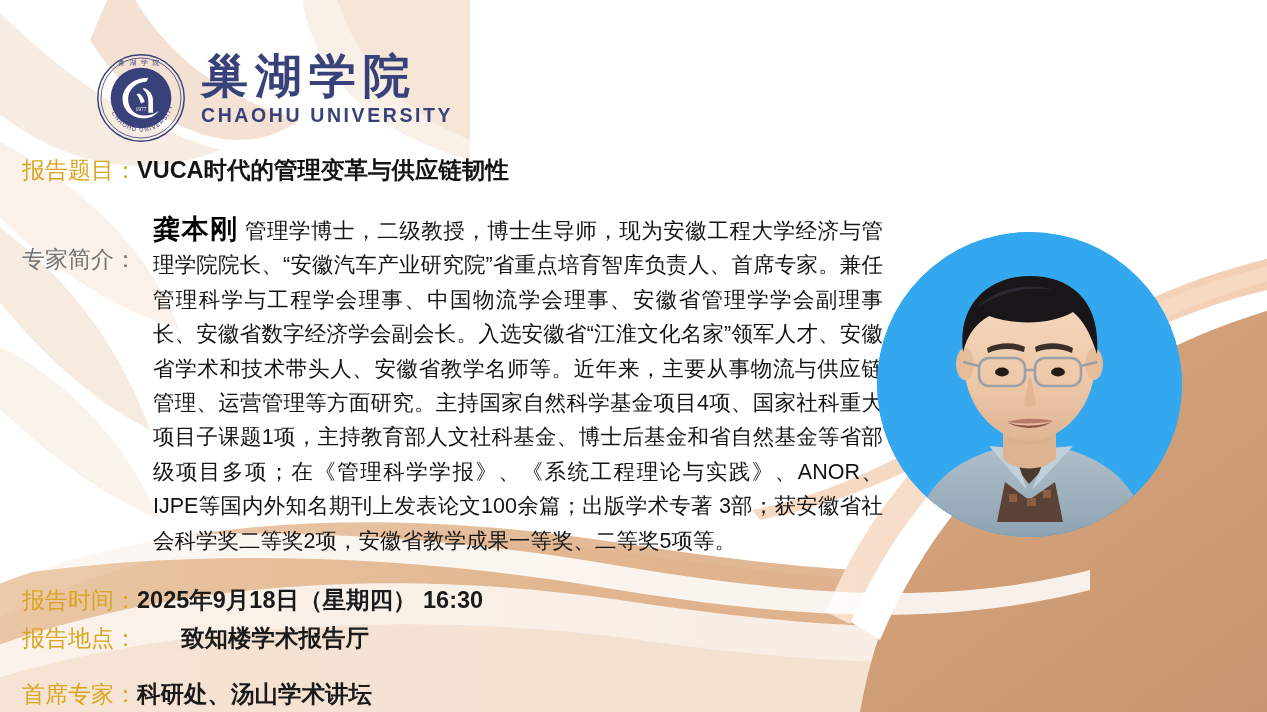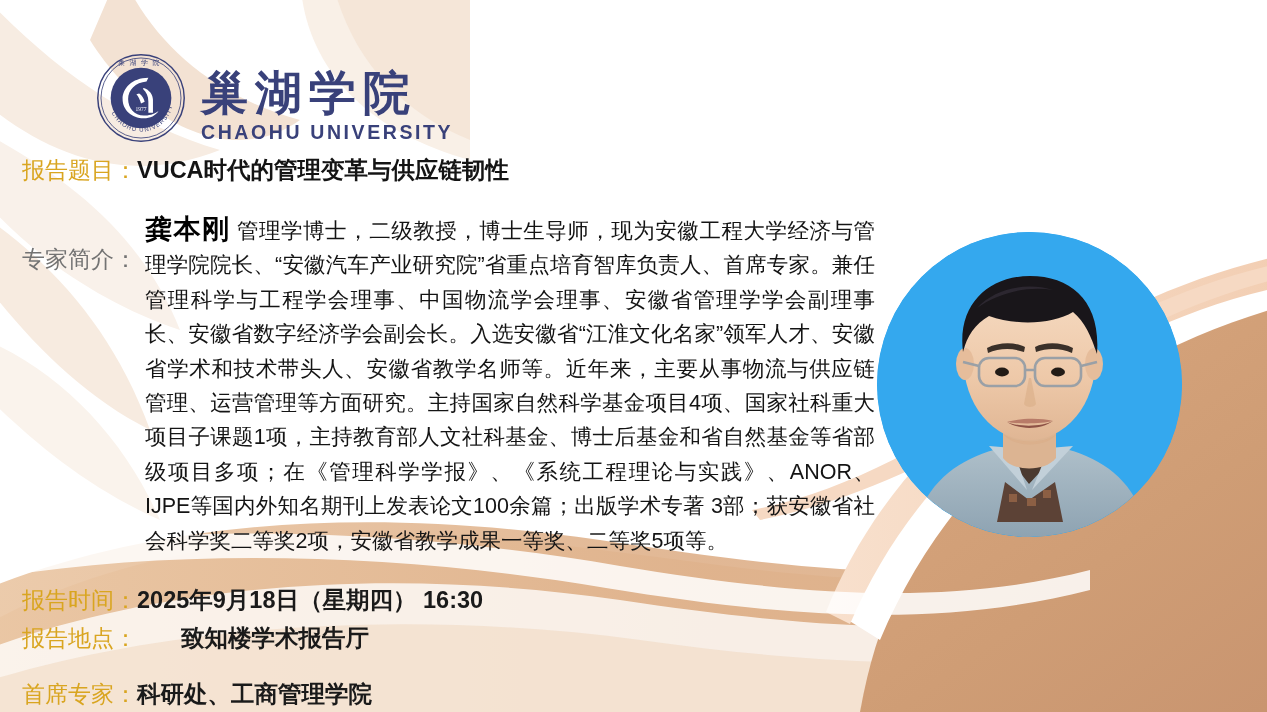--- a/index.html
+++ b/index.html
@@ -9,21 +9,21 @@
     background:#ffffff;
   }
   #poster{
     position:relative;width:1267px;height:712px;overflow:hidden;
     background:#ffffff;
   }
   .bgsvg{position:absolute;left:0;top:0;width:1267px;height:712px;}
 
   
   #header{position:absolute;left:0;top:0;width:1267px;height:150px;}
-  #logo-block{position:absolute;left:95px;top:52px;display:flex;align-items:flex-end;gap:14px;}
+  #logo-block{position:absolute;left:95px;top:52px;display:flex;align-items:flex-start;gap:14px;}
   #seal{width:92px;height:92px;flex:0 0 auto;}
   #logo-text{display:flex;flex-direction:column;justify-content:center;}
   #logo-cn{
     font-family:"DejaVu Serif","Liberation Serif",serif;
     font-weight:700;font-size:47px;line-height:1.0;color:#39417a;
     letter-spacing:7px;white-space:nowrap;
   }
   #logo-en{
     font-size:19.5px;font-weight:700;color:#39417a;letter-spacing:2.6px;
     white-space:nowrap;margin-top:5px;
@@ -55,21 +55,21 @@
   .val{
     color:#141414;font-size:23px;font-weight:700;white-space:nowrap;letter-spacing:0px;
   }
 
   #row-title{left:22px;top:154px;}
   #row-title .val{font-size:23.5px;}
 
   #row-bio{left:22px;top:212px;width:1230px;align-items:flex-start;}
   #bio-label{color:#737373;font-size:23px;font-weight:500;white-space:nowrap;flex:0 0 auto;padding-top:4px;margin-top:28px;}
   #bio-body{
-    position:relative;width:730px;margin-left:8px;
+    position:relative;width:730px;margin-left:16px;
     font-size:21.5px;line-height:34.4px;color:#141414;
     text-align:justify;text-justify:inter-character;
   }
   #bio-name{font-size:27px;font-weight:700;color:#000000;letter-spacing:1px;}
 
   #row-time{left:22px;top:584px;}
   #row-place{left:22px;top:622px;gap:44px;}
   #row-host{left:22px;top:678px;}
   #row-time .val,#row-place .val,#row-host .val{font-size:23.5px;color:#1a1a1a;}
 
@@ -239,16 +239,16 @@
     <span class="val">2025年9月18日（星期四） 16:30</span>
   </div>
 
   <div class="row" id="row-place">
     <span class="lab">报告地点：</span>
     <span class="val">致知楼学术报告厅</span>
   </div>
 
   <div class="row" id="row-host">
     <span class="lab">首席专家：</span>
-    <span class="val">科研处、工商管理学院</span>
+    <span class="val">科研处、汤山学术讲坛</span>
   </div>
 
 </div>
 
 </body></html>

